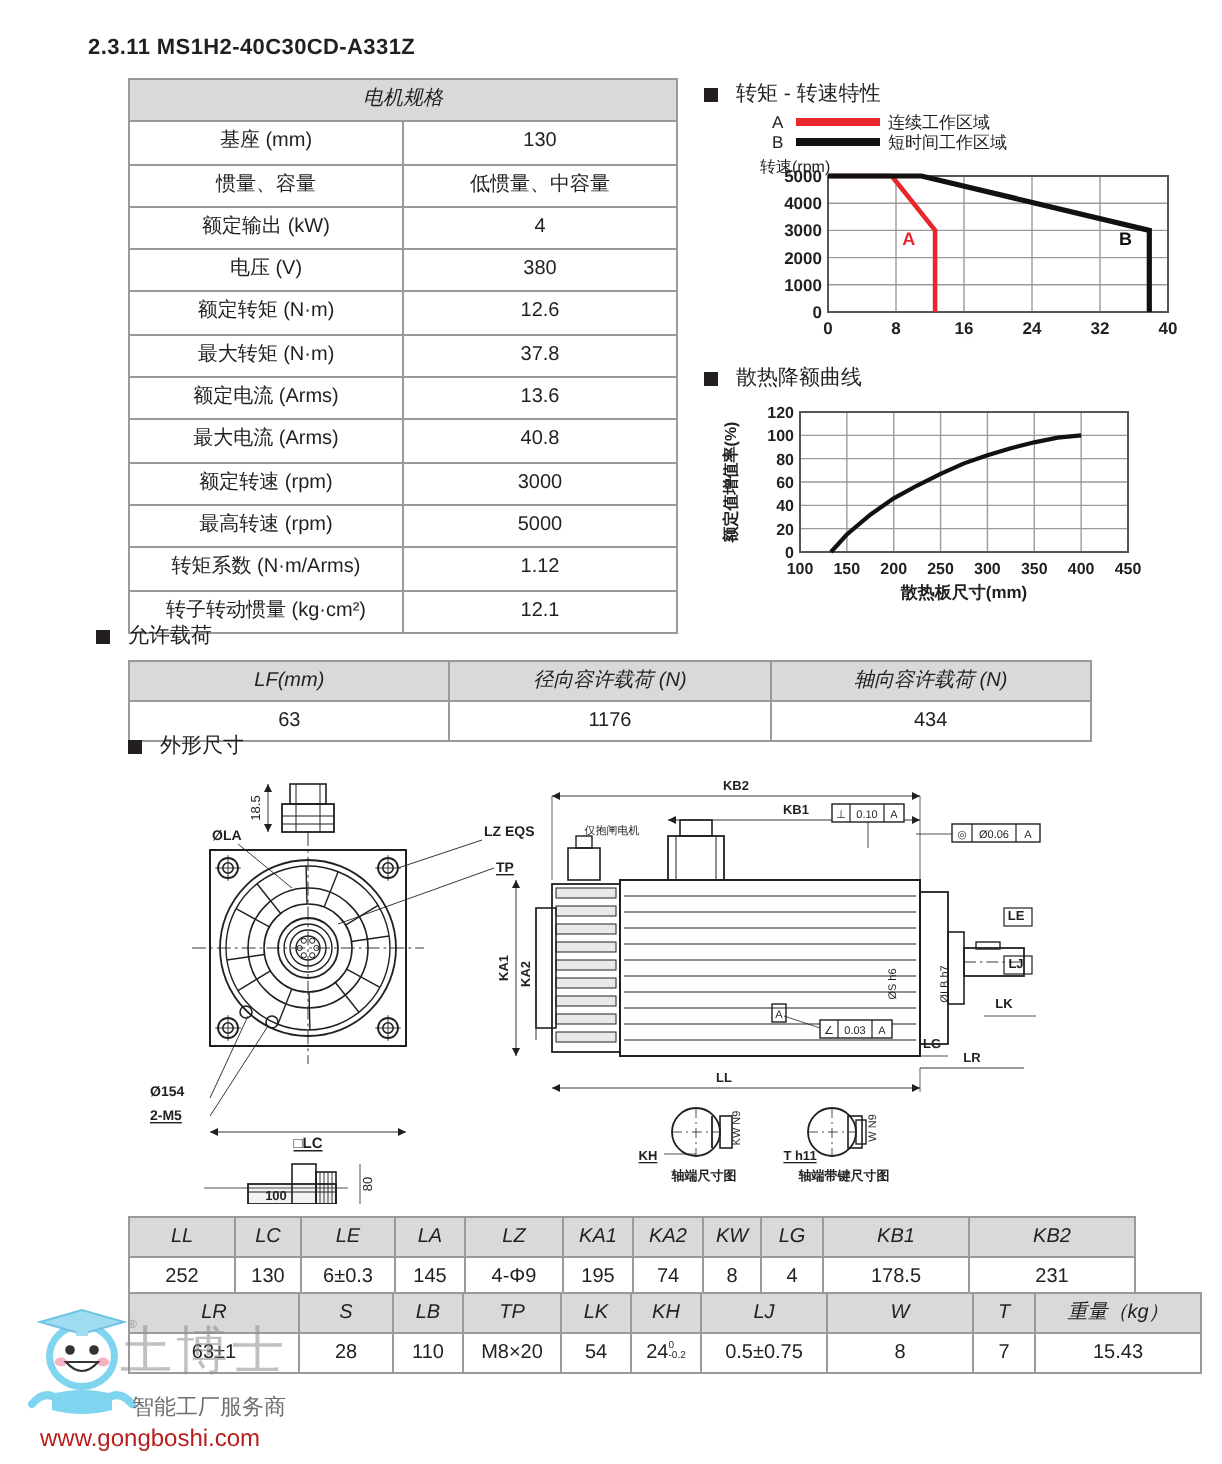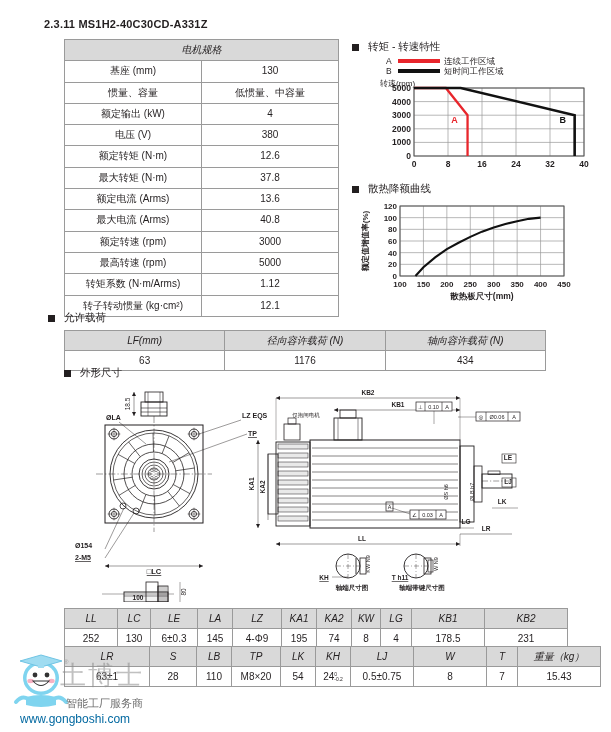--- a/index.html
+++ b/index.html
@@ -61,21 +61,21 @@
   .dim1{top:608px;}
   .dim2{top:646px;}
   .sup{font-size:5px;display:inline-block;vertical-align:middle;line-height:5px;text-align:left;}
 
   
   .wm{position:absolute;left:8px;top:650px;width:210px;height:80px;pointer-events:none;}
   .wm-text{
     position:absolute;left:58px;top:46px;font-size:11px;color:#6f6f6f;
   }
   .wm-url{
-    position:absolute;left:12px;top:62px;font-size:12px;color:#0369a1;
+    position:absolute;left:12px;top:62px;font-size:12px;color:#b91c1c;
   }
   .wm-cn{
     position:absolute;left:52px;top:8px;font-size:26px;color:#8e8e8e;opacity:.55;
     font-family:"DejaVu Sans",sans-serif;letter-spacing:2px;
   }
 </style>
 </head>
 <body>
 
 <div class="page">

